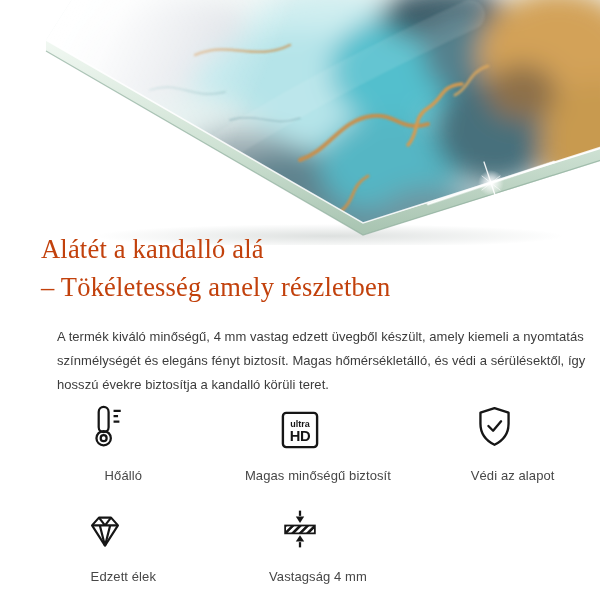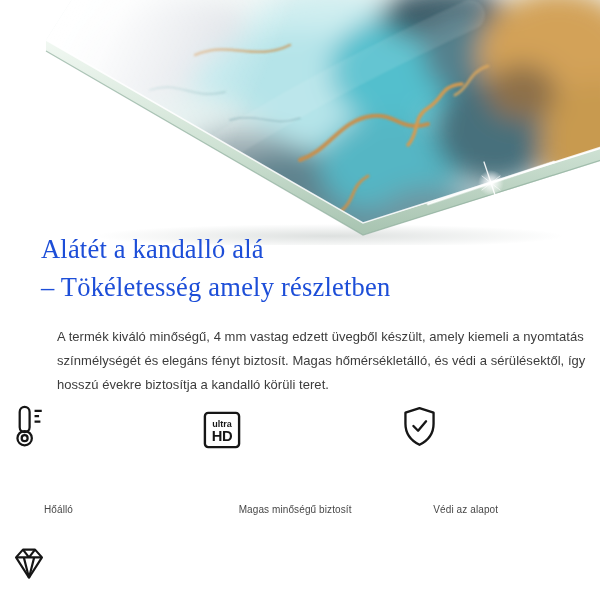--- a/index.html
+++ b/index.html
@@ -6,34 +6,34 @@
   body{
     width:600px;height:600px;background:#ffffff;position:relative;overflow:hidden;
     font-family:"Liberation Sans","DejaVu Sans",sans-serif;
   }
   .stage{position:absolute;inset:0;}
   .hero{position:absolute;top:0;left:0;width:600px;height:245px;}
   .hero svg{display:block;}
   h1.title{
     position:absolute;left:41px;top:230px;margin:0;
     font-family:"Liberation Serif","DejaVu Serif",serif;
-    font-weight:400;font-size:26.5px;line-height:38px;color:#1d4ed8;letter-spacing:.2px;
+    font-weight:400;font-size:26.5px;line-height:38px;color:#c2410c;letter-spacing:.2px;
   }
   p.desc{
     position:absolute;left:41px;top:309px;width:545px;margin:16px;
     font-size:13px;line-height:24px;color:#3c3c3c;letter-spacing:.05px;
   }
   .features{
     position:absolute;left:8px;right:8px;top:401px;
     display:grid;grid-template-columns:repeat(3,1fr);row-gap:27px;
   }
-  .feature{display:flex;flex-direction:column;align-items:flex-start;gap:48px;}
+  .feature{display:flex;flex-direction:column;align-items:center;}
   .icon-box{height:48px;display:flex;align-items:flex-end;justify-content:center;}
   .row2 .icon-box{height:40px;}
-  .feature .label{margin-top:7px;font-size:10px;color:#474747;letter-spacing:.1px;padding-left:36px;}
+  .feature .label{margin-top:19px;font-size:13px;color:#474747;letter-spacing:.1px;padding-left:36px;}
   .ic{stroke:#161616;fill:none;stroke-width:2.5;}
 </style>
 </head>
 <body>
 
 <div class="stage">
 
   <div class="hero">
     <svg width="600" height="245" viewBox="0 0 600 245">
       <defs>
@@ -163,15 +163,32 @@
       <div class="icon-box">
         <svg width="42" height="38" viewBox="0 0 48 44">
           <path class="ic" d="M9,15.5 L17,6.5 H31 L39,15.5 L24,39 Z" stroke-linejoin="round"></path>
           <path class="ic" d="M9,15.5 H39 M17,6.5 L24,15.5 L31,6.5 M18,15.5 L24,39 M30,15.5 L24,39" stroke-width="2.2" stroke-linejoin="round"></path>
         </svg>
       </div>
       <div class="label">Edzett élek</div>
     </div>
 
 
+    <div class="feature row2">
+      <div class="icon-box">
+        <svg width="42" height="42" viewBox="0 0 48 48">
+          <defs>
+            <pattern id="hatch" width="6" height="6" patternUnits="userSpaceOnUse" patternTransform="rotate(45)">
+              <rect width="3" height="6" fill="#161616"></rect>
+            </pattern>
+          </defs>
+          <path d="M24,3 V9" stroke="#161616" stroke-width="2.6"></path>
+          <path d="M24,17 L19.2,9.8 H28.8 Z" fill="#161616"></path>
+          <path d="M24,45 V39" stroke="#161616" stroke-width="2.6"></path>
+          <path d="M24,31 L19.2,38.2 H28.8 Z" fill="#161616"></path>
+          <rect x="7" y="20" width="34" height="9" fill="url(#hatch)" stroke="#161616" stroke-width="2"></rect>
+        </svg>
+      </div>
+      <div class="label">Vastagság 4 mm</div>
+    </div>
 
   </div>
 </div>
 
 </body></html>

